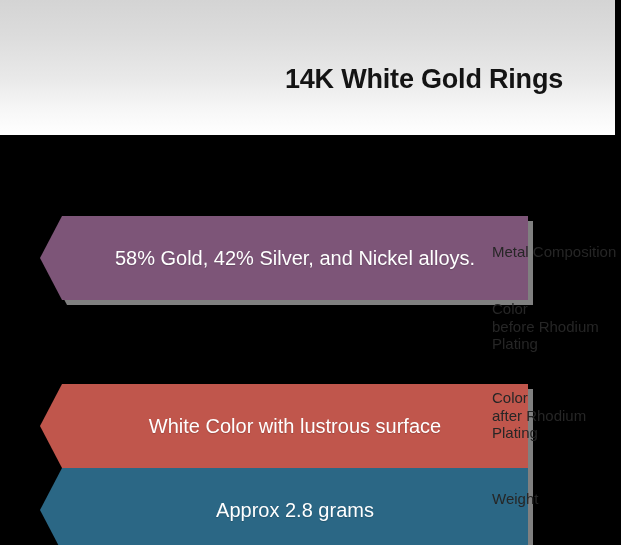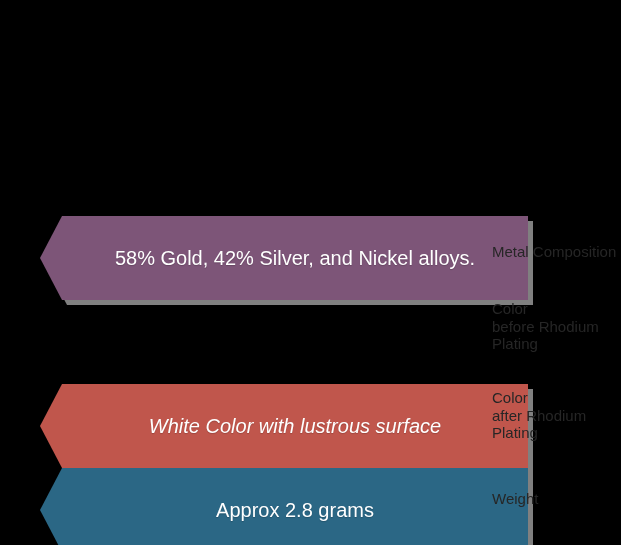--- a/index.html
+++ b/index.html
@@ -81,21 +81,21 @@
     font-weight: normal;
     text-align: center;
     padding: 0 12px;
     box-sizing: border-box;
     line-height: 1.25;
     text-shadow: 0 1px 1px rgba(0,0,0,0.18);
   }
 
   #row-0 { top: 216px; }
   #row-1 { top: 300px; }
-  #row-2 { top: 384px; font-style: italic; }
+  #row-2 { top: 384px; }
   #row-3 { top: 468px; }
 
   
   .side-caption {
     position: absolute;
     left: 492px;
     width: 160px;
     color: #262626;
     font-size: 15px;
     line-height: 1.18;
@@ -105,20 +105,23 @@
   #side-0 { top: 243px; }
   #side-1 { top: 300px; }
   #side-2 { top: 389px; }
   #side-3 { top: 490px; }
 </style>
 </head>
 <body>
 
 <div id="slide">
 
+  <div id="header-band">
+    <div id="slide-title">14K White Gold Rings</div>
+  </div>
 
   <div class="chevron-row" id="row-0">
     <div class="chevron-shadow"></div>
     <div class="chevron-shape" style="background: rgb(125, 85, 120);"></div>
     <div class="chevron-label">58% Gold, 42% Silver, and Nickel alloys.</div>
   </div>
   <div class="side-caption" id="side-0">Metal Composition</div>
 
   <div class="side-caption" id="side-1">Color
 before Rhodium

